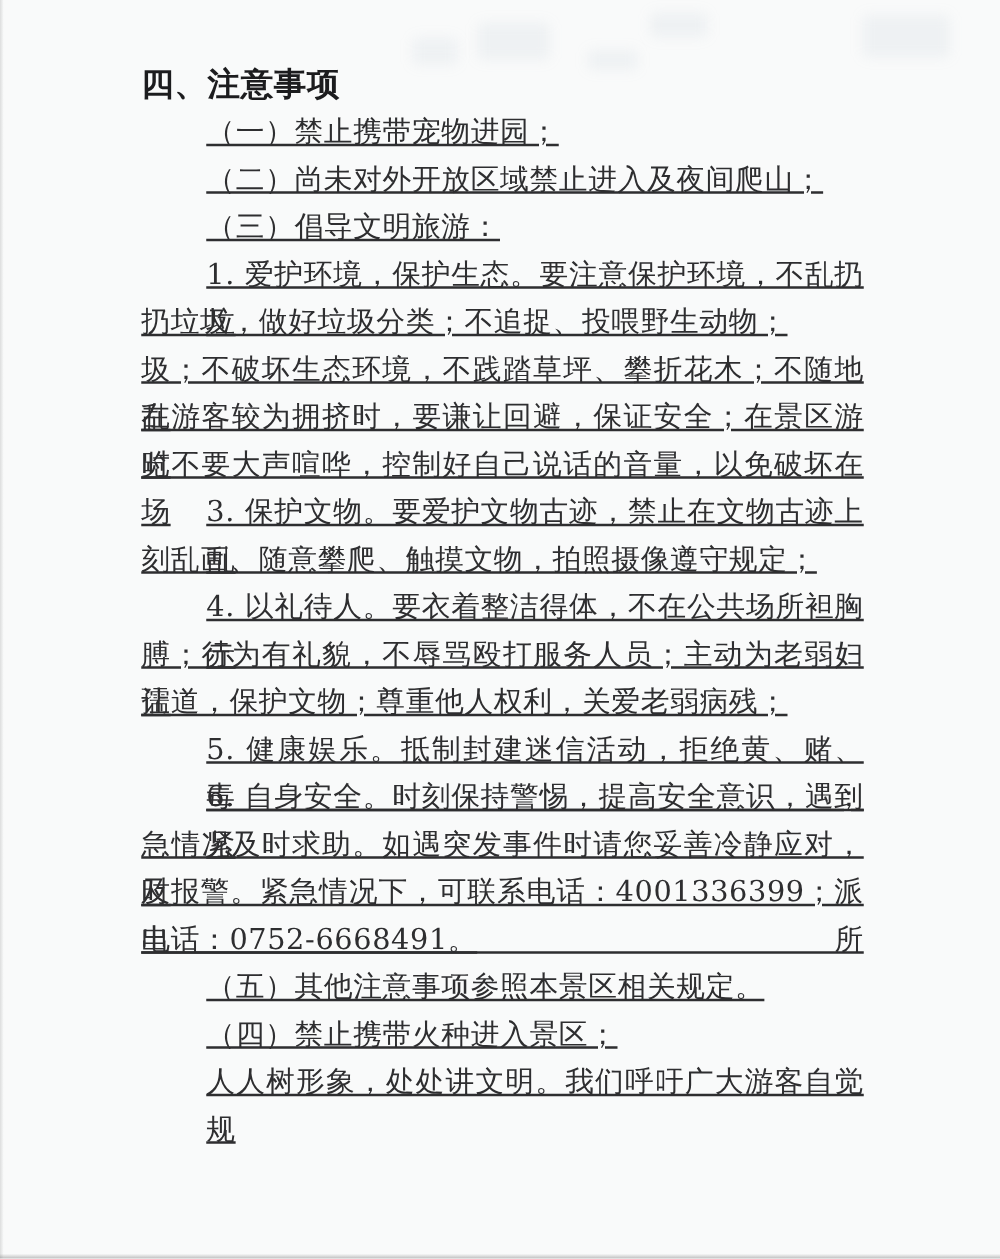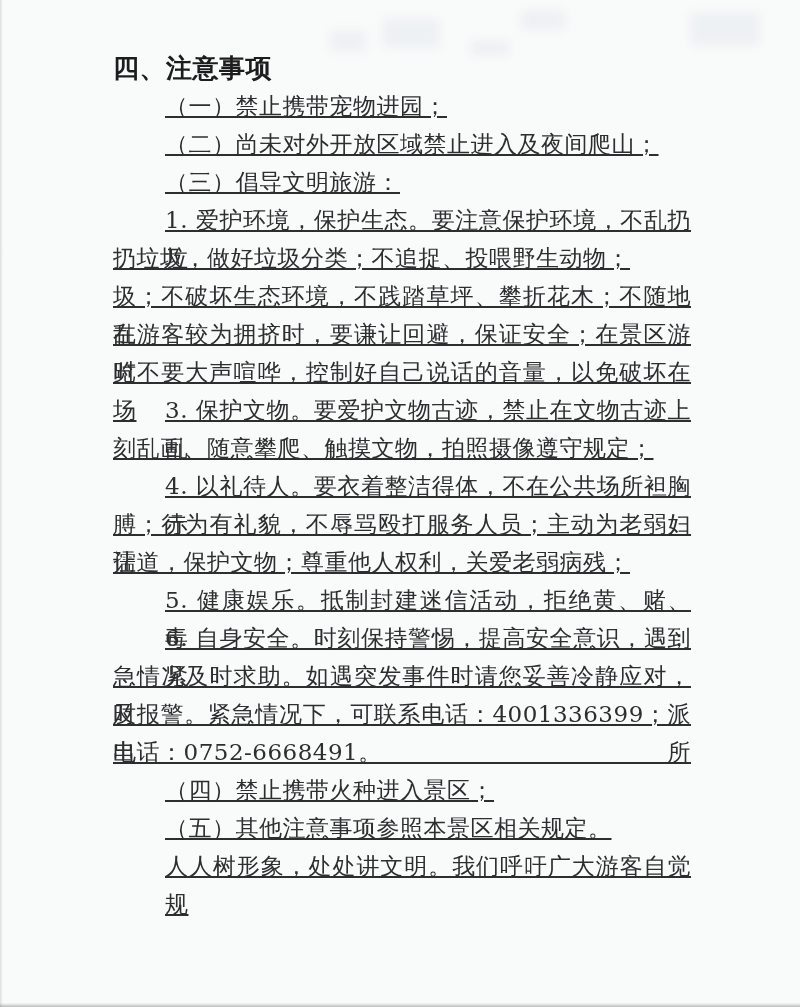--- a/index.html
+++ b/index.html
@@ -116,24 +116,24 @@
       <div class="para">
         <div class="line first full">5. 健康娱乐。抵制封建迷信活动，拒绝黄、赌、毒；</div>
       </div>
       <div class="para">
         <div class="line first full">6. 自身安全。时刻保持警惕，提高安全意识，遇到紧</div>
         <div class="line full">急情况及时求助。如遇突发事件时请您妥善冷静应对，及</div>
         <div class="line full">时报警。紧急情况下，可联系电话：4001336399；派出所</div>
         <div class="line">电话：0752-6668491。</div>
       </div>
       <div class="para">
-        <div class="line first">（四）禁止携带火种进入景区；</div>
+        <div class="line first">（五）其他注意事项参照本景区相关规定。</div>
       </div>
       <div class="para">
-        <div class="line first">（五）其他注意事项参照本景区相关规定。</div>
+        <div class="line first">（四）禁止携带火种进入景区；</div>
       </div>
       <div class="para">
         <div class="line first full">人人树形象，处处讲文明。我们呼吁广大游客自觉规</div>
       </div>
     </div>
 
   <div class="edge-left"></div>
   <div class="edge-bottom"></div>
 </div>
 

